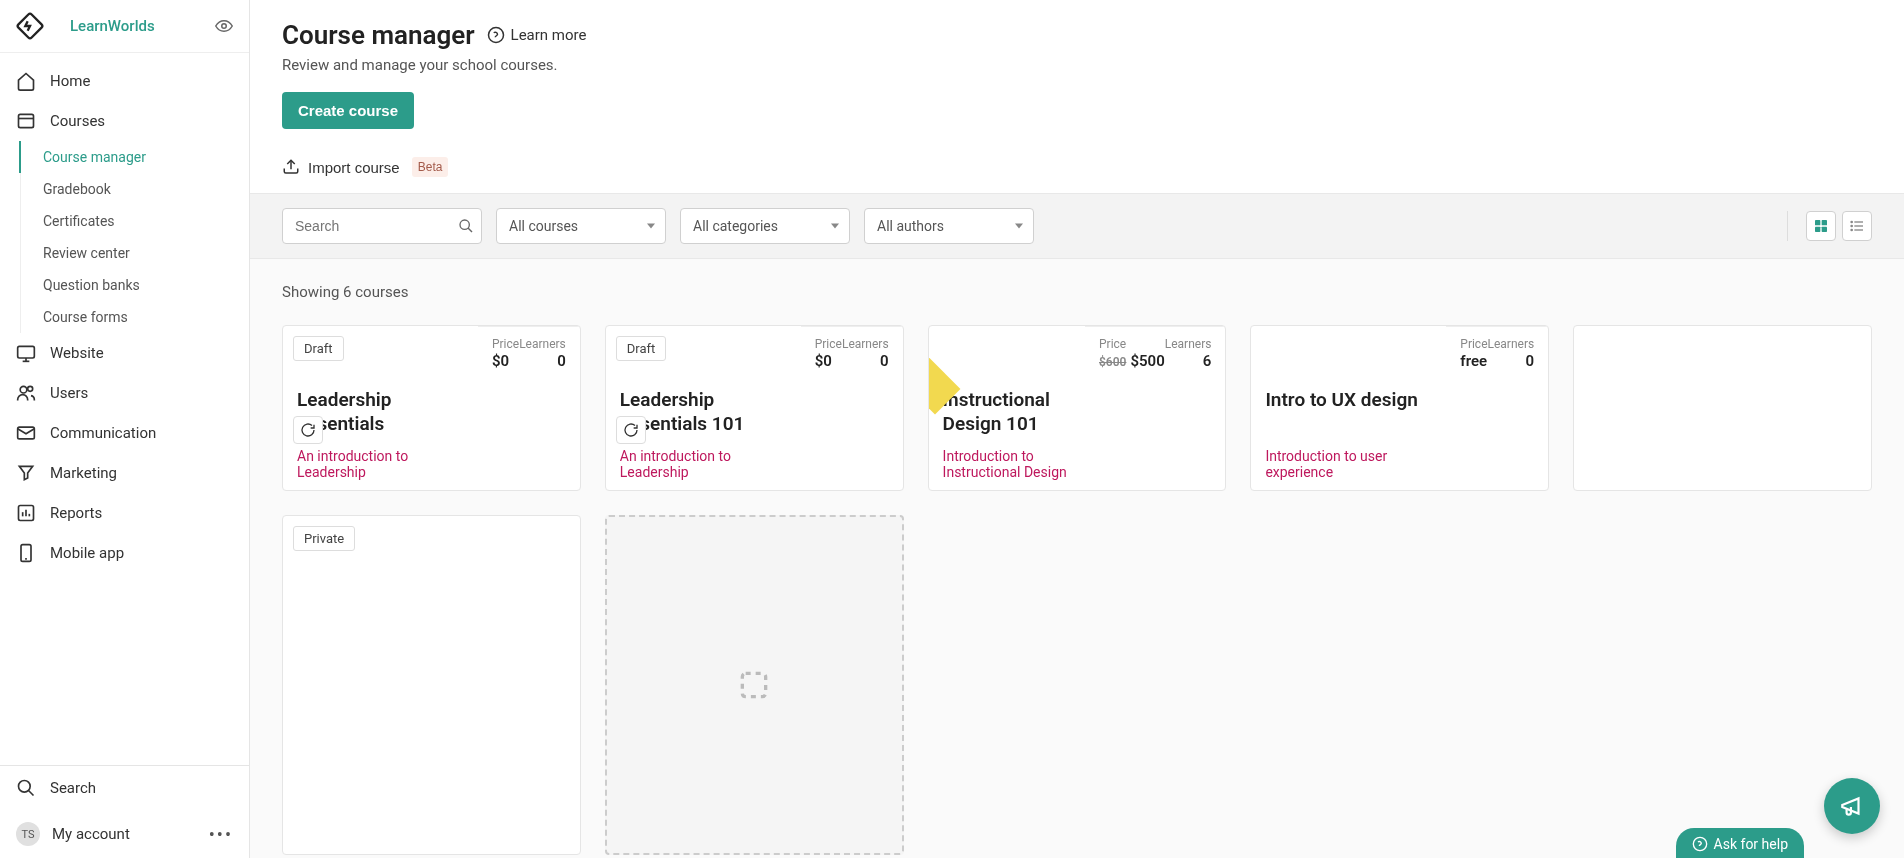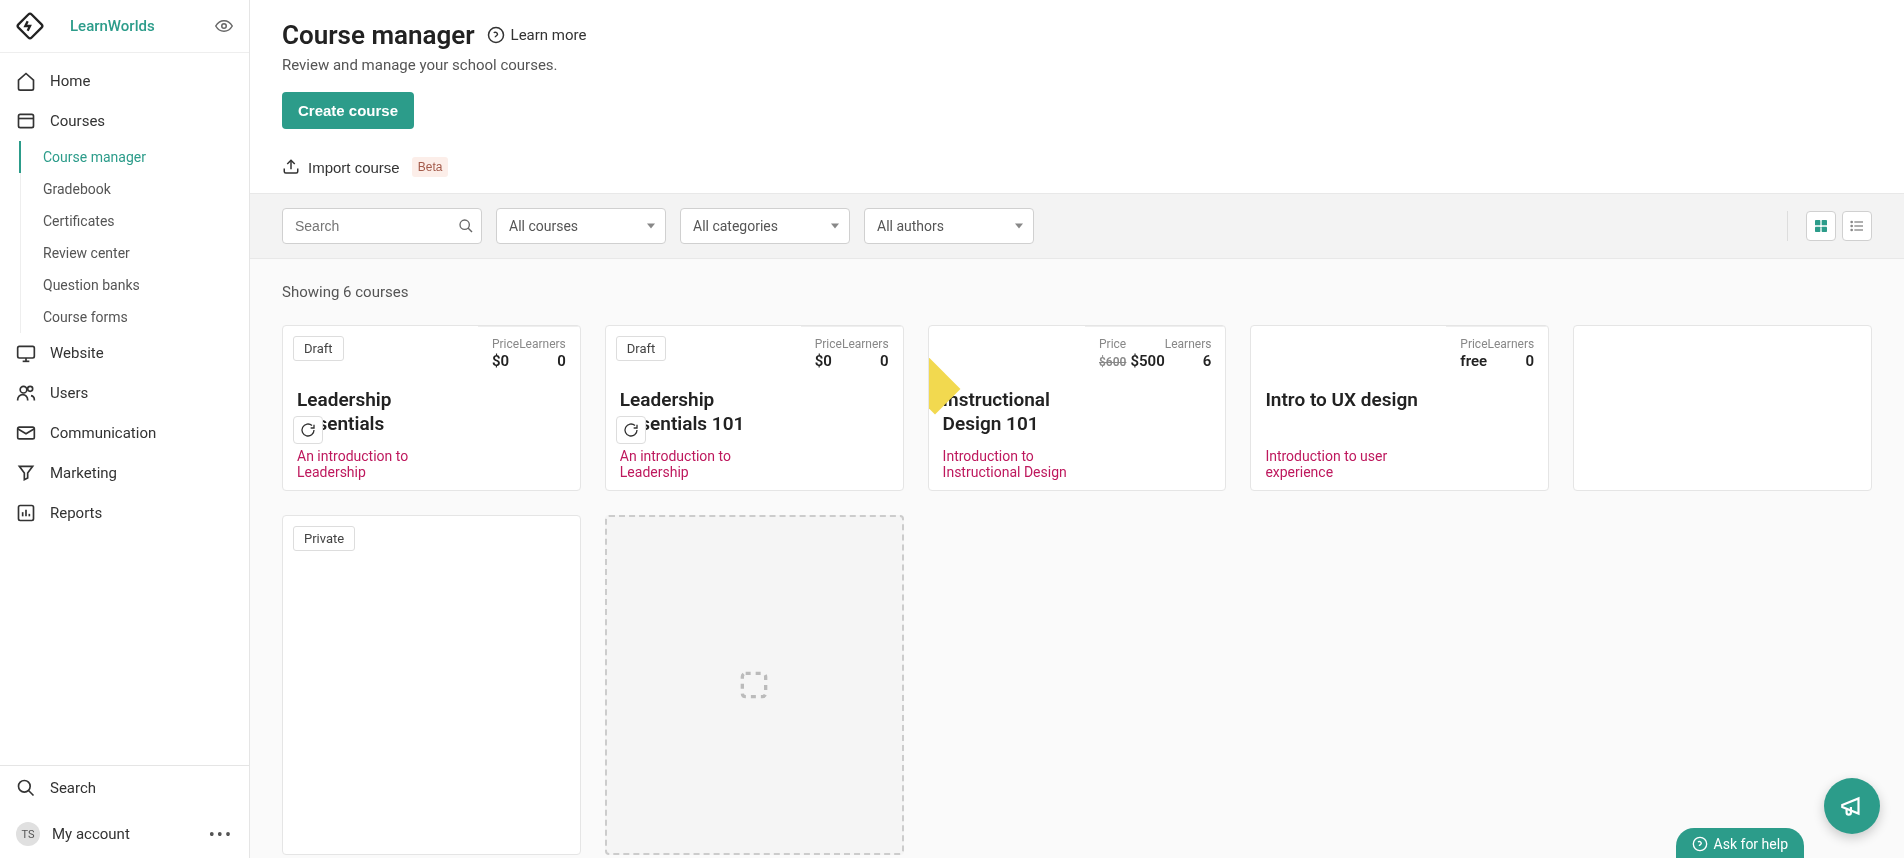--- a/index.html
+++ b/index.html
@@ -179,20 +179,29 @@
         <span class="nav-icon">
             <svg viewBox="0 0 24 24" fill="none" stroke="currentColor" stroke-width="2">
               <rect x="3" y="3" width="18" height="18" rx="2"></rect>
               <line x1="8" y1="16" x2="8" y2="11"></line>
               <line x1="12" y1="16" x2="12" y2="8"></line>
               <line x1="16" y1="16" x2="16" y2="13"></line>
             </svg>
           </span>
         <span>Reports</span>
       </div>
+      <div class="nav-item">
+        <span class="nav-icon">
+            <svg viewBox="0 0 24 24" fill="none" stroke="currentColor" stroke-width="2">
+              <rect x="6" y="2" width="12" height="20" rx="2"></rect>
+              <line x1="11" y1="19" x2="13" y2="19"></line>
+            </svg>
+          </span>
+        <span>Mobile app</span>
+      </div>
     </nav>
 
     <div class="sidebar-footer">
       <div class="nav-item">
         <span class="nav-icon">
             <svg viewBox="0 0 24 24" fill="none" stroke="currentColor" stroke-width="2">
               <circle cx="10" cy="10" r="7"></circle>
               <line x1="21" y1="21" x2="15" y2="15"></line>
             </svg>
           </span>

